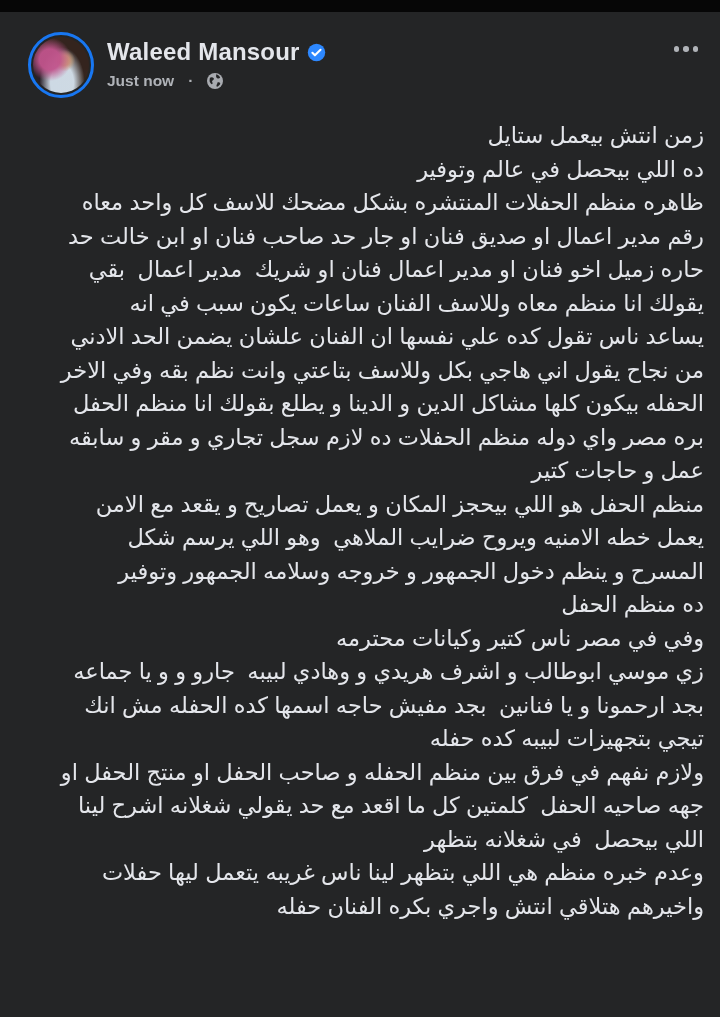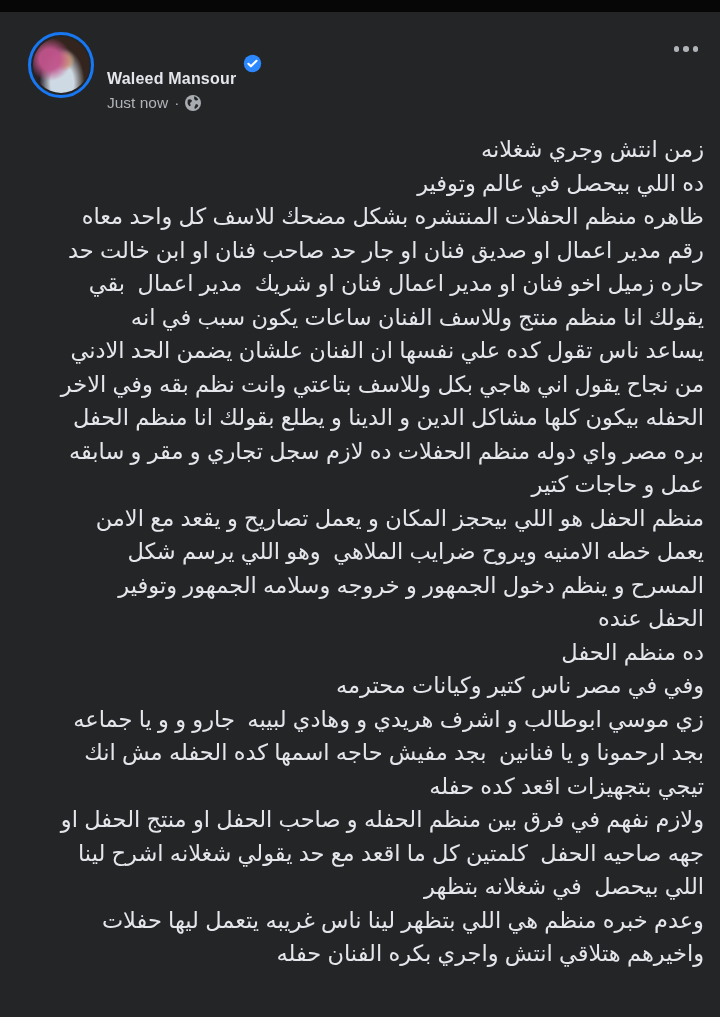--- a/index.html
+++ b/index.html
@@ -50,32 +50,32 @@
       #37291f;
   }
   .header-info{
     margin-left:13px;
     padding-top:6px;
     min-width:0;
   }
   .name-row{display:flex;align-items:center;gap:7px;}
   .author{
     color:var(--primary-text);
-    font-size:16px;
+    font-size:24px;
     font-weight:700;
     letter-spacing:.2px;
     cursor:pointer;
-    margin-top:32px;
   }
   .verified-icon{width:19px;height:19px;flex:0 0 auto;}
   .meta-row{
-    display:flex;align-items:center;gap:6px;
+    display:flex;align-items:center;gap:14px;
     margin-top:6px;
     color:var(--secondary-text);
     font-size:15.5px;
+    font-weight:bold;
   }
   .timestamp{cursor:pointer;}
   .globe-icon{width:16px;height:16px;opacity:.95;}
   .menu{
     margin-left:auto;
     display:flex;gap:4px;
     padding-top:14px;
     cursor:pointer;
   }
   .mdot{width:5.5px;height:5.5px;border-radius:50%;background:var(--secondary-text);}
@@ -130,40 +130,39 @@
 
       <div class="menu">
         <span class="mdot"></span>
         <span class="mdot"></span>
         <span class="mdot"></span>
       </div>
     </div>
 
     <div class="post-text">
 
-    <div class="post-line">زمن انتش وجري شغلانه</div>
+    <div class="post-line">زمن انتش بيعمل ستايل</div>
         <div class="post-line">ده اللي بيحصل في عالم وتوفير</div>
         <div class="post-line">ظاهره منظم الحفلات المنتشره بشكل مضحك للاسف كل واحد معاه</div>
         <div class="post-line">رقم مدير اعمال او صديق فنان او جار حد صاحب فنان او ابن خالت حد</div>
         <div class="post-line">حاره زميل اخو فنان او مدير اعمال فنان او شريك  مدير اعمال  بقي</div>
-        <div class="post-line">يقولك انا منظم منتج وللاسف الفنان ساعات يكون سبب في انه</div>
+        <div class="post-line">يقولك انا منظم معاه وللاسف الفنان ساعات يكون سبب في انه</div>
         <div class="post-line">يساعد ناس تقول كده علي نفسها ان الفنان علشان يضمن الحد الادني</div>
         <div class="post-line">من نجاح يقول اني هاجي بكل وللاسف بتاعتي وانت نظم بقه وفي الاخر</div>
         <div class="post-line">الحفله بيكون كلها مشاكل الدين و الدينا و يطلع بقولك انا منظم الحفل</div>
         <div class="post-line">بره مصر واي دوله منظم الحفلات ده لازم سجل تجاري و مقر و سابقه</div>
         <div class="post-line">عمل و حاجات كتير</div>
         <div class="post-line">منظم الحفل هو اللي بيحجز المكان و يعمل تصاريح و يقعد مع الامن</div>
         <div class="post-line">يعمل خطه الامنيه ويروح ضرايب الملاهي  وهو اللي يرسم شكل</div>
         <div class="post-line">المسرح و ينظم دخول الجمهور و خروجه وسلامه الجمهور وتوفير</div>
-        <div class="post-line">الحفل عنده</div>
         <div class="post-line">ده منظم الحفل</div>
         <div class="post-line">وفي في مصر ناس كتير وكيانات محترمه</div>
         <div class="post-line">زي موسي ابوطالب و اشرف هريدي و وهادي لبيبه  جارو و و يا جماعه</div>
         <div class="post-line">بجد ارحمونا و يا فنانين  بجد مفيش حاجه اسمها كده الحفله مش انك</div>
-        <div class="post-line">تيجي بتجهيزات اقعد كده حفله</div>
+        <div class="post-line">تيجي بتجهيزات لبيبه كده حفله</div>
         <div class="post-line">ولازم نفهم في فرق بين منظم الحفله و صاحب الحفل او منتج الحفل او</div>
         <div class="post-line">جهه صاحيه الحفل  كلمتين كل ما اقعد مع حد يقولي شغلانه اشرح لينا</div>
         <div class="post-line">اللي بيحصل  في شغلانه بتظهر</div>
         <div class="post-line">وعدم خبره منظم هي اللي بتظهر لينا ناس غريبه يتعمل ليها حفلات</div>
         <div class="post-line">واخيرهم هتلاقي انتش واجري بكره الفنان حفله</div>
       </div>
 
   </div>
 </div>
 

